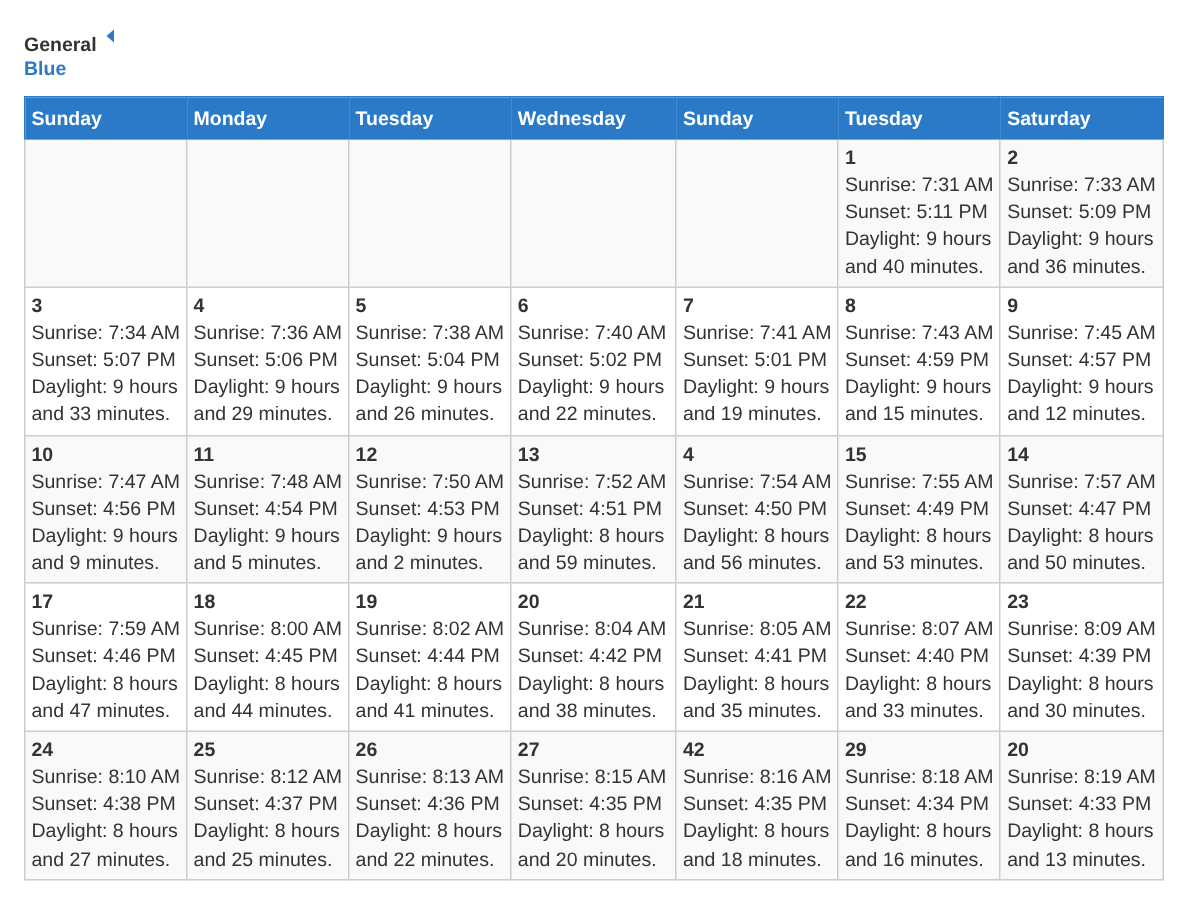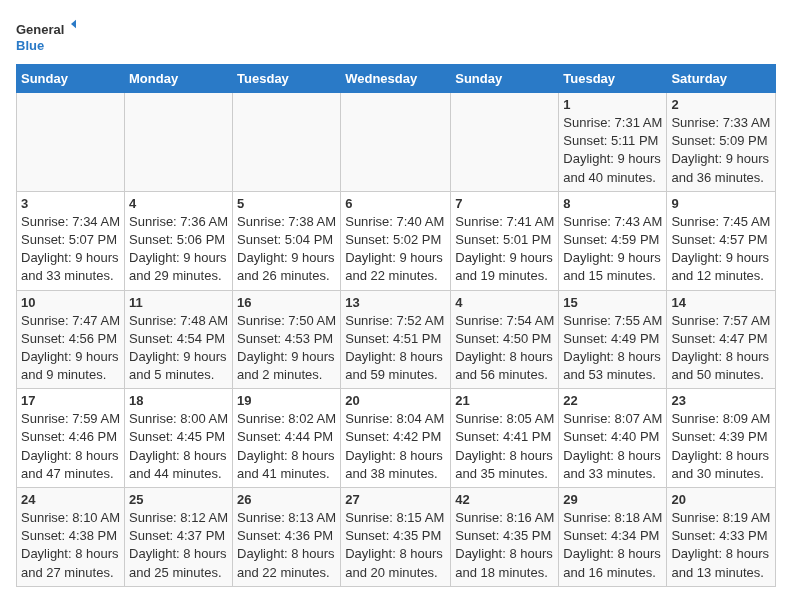--- a/index.html
+++ b/index.html
@@ -156,21 +156,21 @@
       <tr>
         <td>
           <span class="day-num">10</span>
           <div class="day-detail">Sunrise: 7:47 AM<br>Sunset: 4:56 PM<br>Daylight: 9 hours and 9 minutes.</div>
         </td>
         <td>
           <span class="day-num">11</span>
           <div class="day-detail">Sunrise: 7:48 AM<br>Sunset: 4:54 PM<br>Daylight: 9 hours and 5 minutes.</div>
         </td>
         <td>
-          <span class="day-num">16</span>
+          <span class="day-num">12</span>
           <div class="day-detail">Sunrise: 7:50 AM<br>Sunset: 4:53 PM<br>Daylight: 9 hours and 2 minutes.</div>
         </td>
         <td>
           <span class="day-num">13</span>
           <div class="day-detail">Sunrise: 7:52 AM<br>Sunset: 4:51 PM<br>Daylight: 8 hours and 59 minutes.</div>
         </td>
         <td>
           <span class="day-num">4</span>
           <div class="day-detail">Sunrise: 7:54 AM<br>Sunset: 4:50 PM<br>Daylight: 8 hours and 56 minutes.</div>
         </td>

